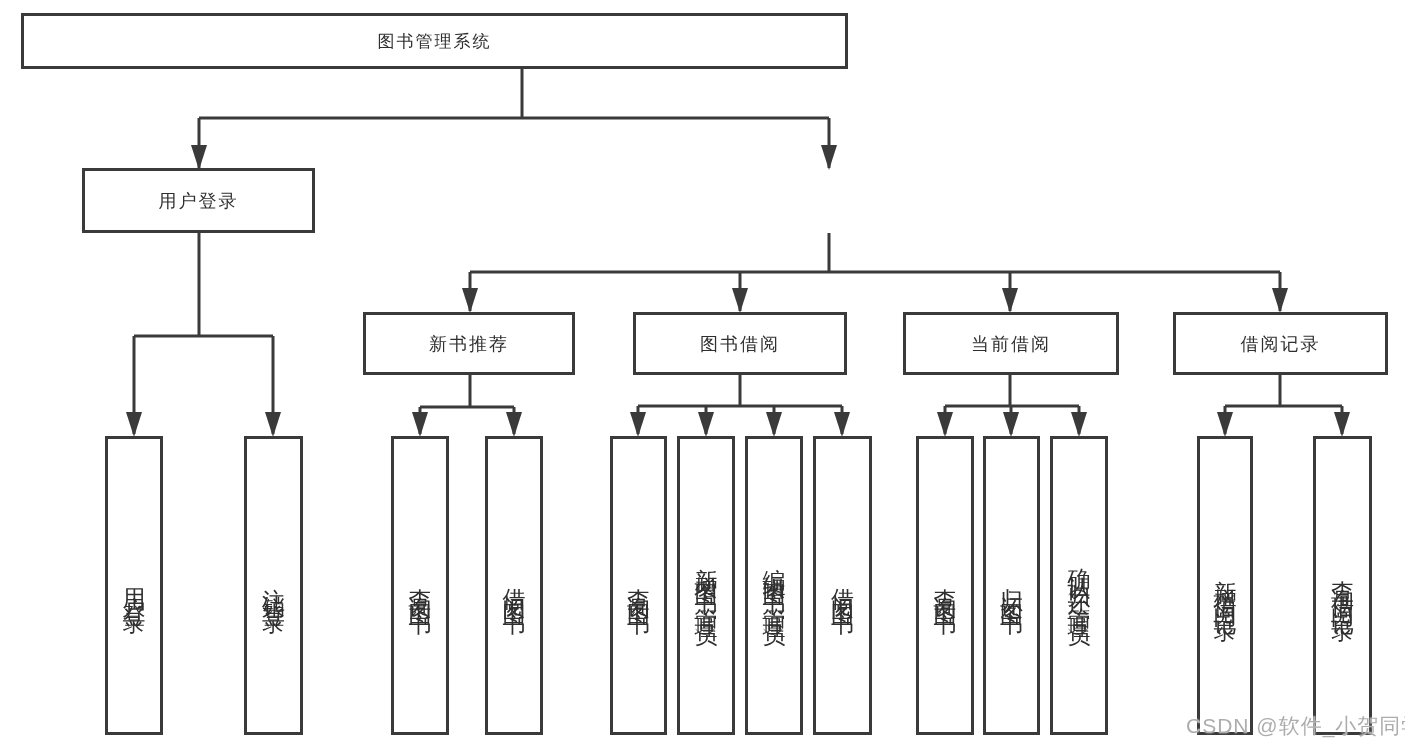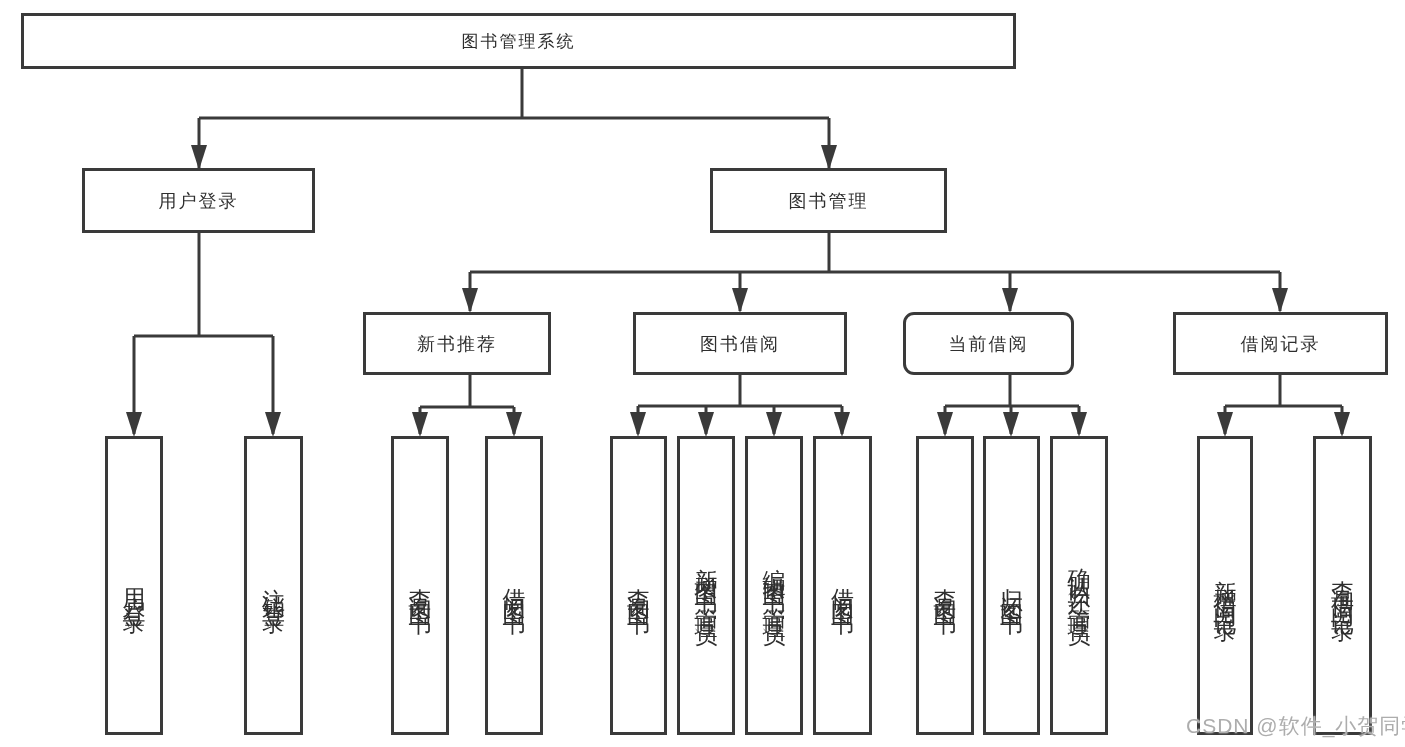--- a/index.html
+++ b/index.html
@@ -14,21 +14,21 @@
   .connectors{position:absolute;left:0;top:0;width:1405px;height:747px;}
   .box{
     position:absolute;
     box-sizing:border-box;
     border:3px solid #3a3a3a;
     background:#ffffff;
     display:flex;align-items:center;justify-content:center;
     z-index:2;
   }
   .box span{white-space:nowrap;}
-  .root-box{left:21px;top:13px;width:995px;height:56px;font-size:17px;letter-spacing:2px;}
+  .root-box{left:21px;top:13px;width:827px;height:56px;font-size:17px;letter-spacing:2px;}
   .l2{font-size:18px;letter-spacing:2px;}
   .l3{font-size:18px;letter-spacing:2px;}
   .leaf{top:436px;height:299px;}
   .leaf span{
     writing-mode:vertical-rl;
     text-orientation:mixed;
     font-size:23px;
     letter-spacing:8px;
     line-height:1;
   }
@@ -78,31 +78,28 @@
     </g>
   </svg>
 
   <div class="box root-box">
     <span>图书管理系统</span>
   </div>
 
   <div class="box l2" style="left:82px;top:168px;width:233px;height:65px;">
     <span>用户登录</span>
   </div>
-  <div class="box l2" style="left:710px;top:168px;width:237px;height:65px;">
-    <span>图书管理</span>
-  </div>
 
-  <div class="box l3" style="left:363px;top:312px;width:188px;height:63px;">
+  <div class="box l3" style="left:363px;top:312px;width:212px;height:63px;">
     <span>新书推荐</span>
   </div>
   <div class="box l3" style="left:633px;top:312px;width:214px;height:63px;text-align:right;">
     <span>图书借阅</span>
   </div>
-  <div class="box l3" style="left:903px;top:312px;width:171px;height:63px;border-radius:11px;">
+  <div class="box l3" style="left:903px;top:312px;width:216px;height:63px;">
     <span>当前借阅</span>
   </div>
   <div class="box l3" style="left:1173px;top:312px;width:215px;height:63px;">
     <span>借阅记录</span>
   </div>
 
   <div class="box leaf" style="left:105px;width:58px;">
     <span>用户登录</span>
   </div>
   <div class="box leaf" style="left:244px;width:59px;">

